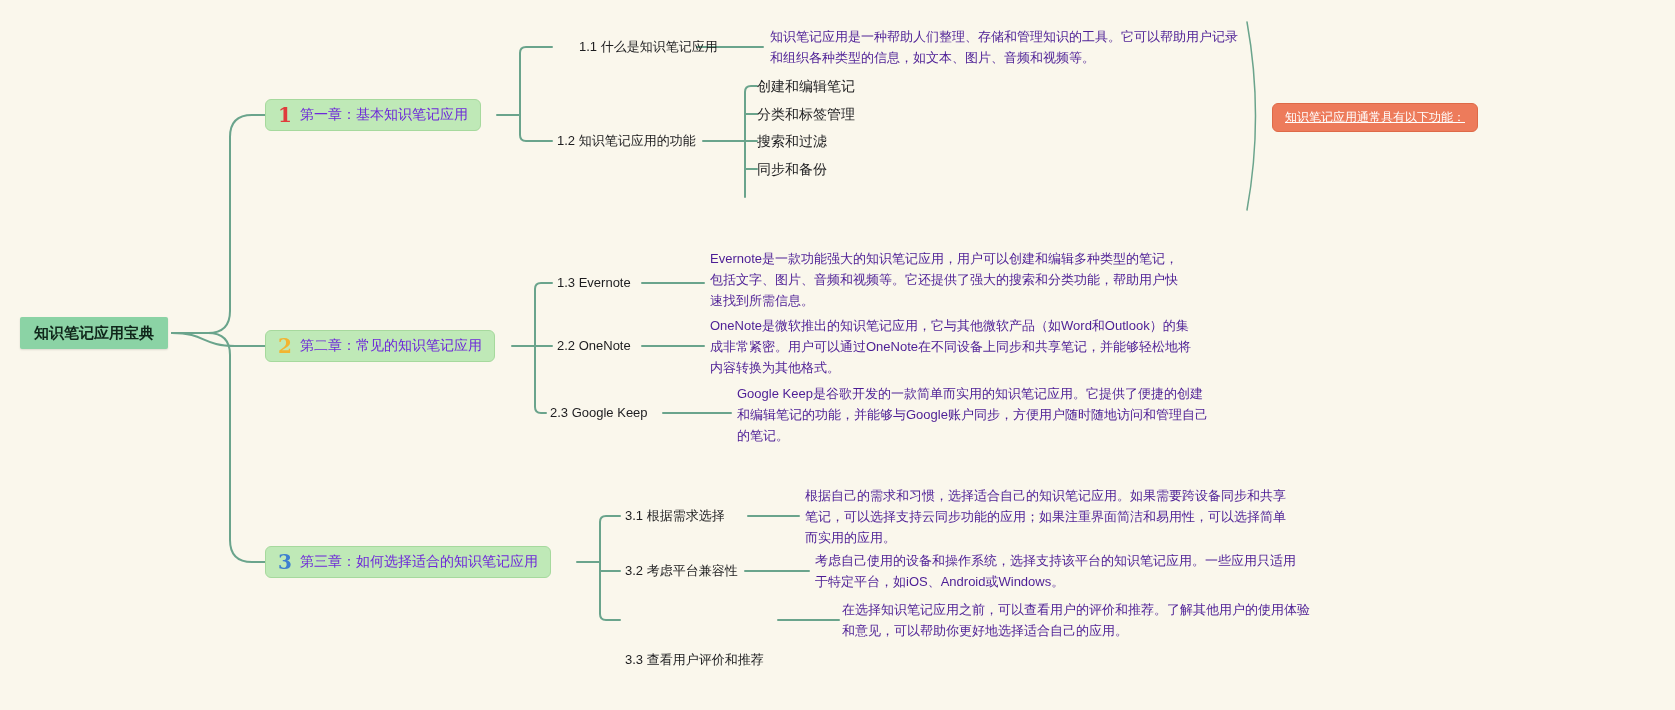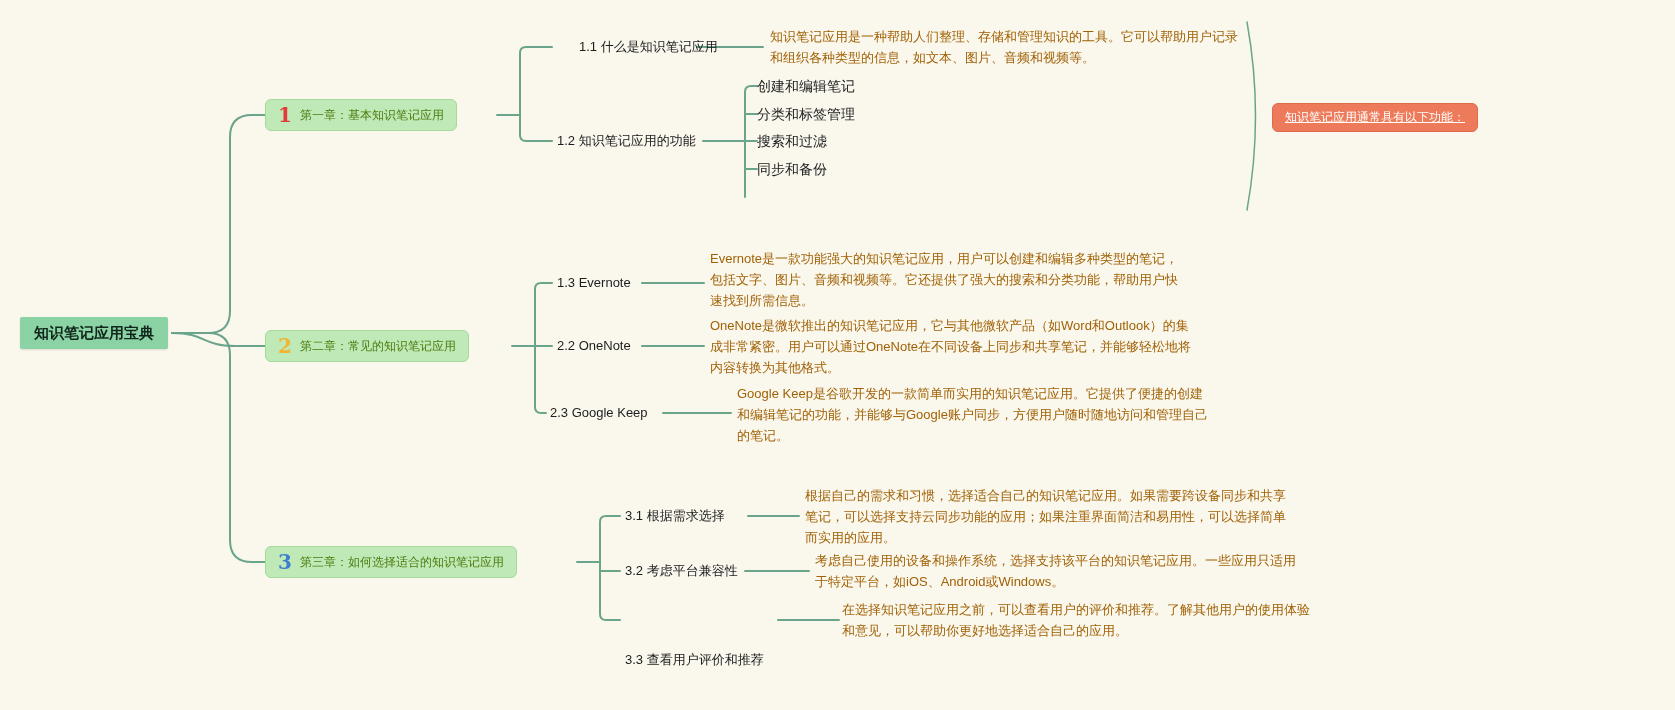--- a/index.html
+++ b/index.html
@@ -63,22 +63,22 @@
     font-size: 20px;
     font-weight: 800;
     line-height: 1;
     font-family: "DejaVu Serif", "Liberation Serif", serif;
   }
   .num-1 { color: #E03C3C; }
   .num-2 { color: #F2B431; }
   .num-3 { color: #3E7FD0; }
 
   .chapter-label {
-    font-size: 12px;
-    color: #4d7c0f;
+    font-size: 14px;
+    color: #6d28d9;
   }
 
   .topic-label {
     font-size: 13px;
     line-height: 16px;
     color: #1d1d1f;
     white-space: nowrap;
   }
   .t11 { left: 579px; top: 39px; text-align: right; }
   .t12 { left: 557px; top: 133px; }
@@ -98,21 +98,21 @@
     text-align: center;
   }
   .c0 { top: 79px; }
   .c1 { top: 107px; }
   .c2 { top: 134px; }
   .c3 { top: 162px; }
 
   .note-text {
     font-size: 13px;
     line-height: 1.6;
-    color: #a16207;
+    color: #4c1d95;
   }
   .n11 { left: 770px; top: 27px;  width: 472px; }
   .n21 { left: 710px; top: 249px; width: 470px; }
   .n22 { left: 710px; top: 316px; width: 482px; }
   .n23 { left: 737px; top: 384px; width: 472px; }
   .n31 { left: 805px; top: 486px; width: 482px; }
   .n32 { left: 815px; top: 551px; width: 486px; }
   .n33 { left: 814px; top: 600px; width: 476px; margin-left: 28px; }
 
   .callout-node {

